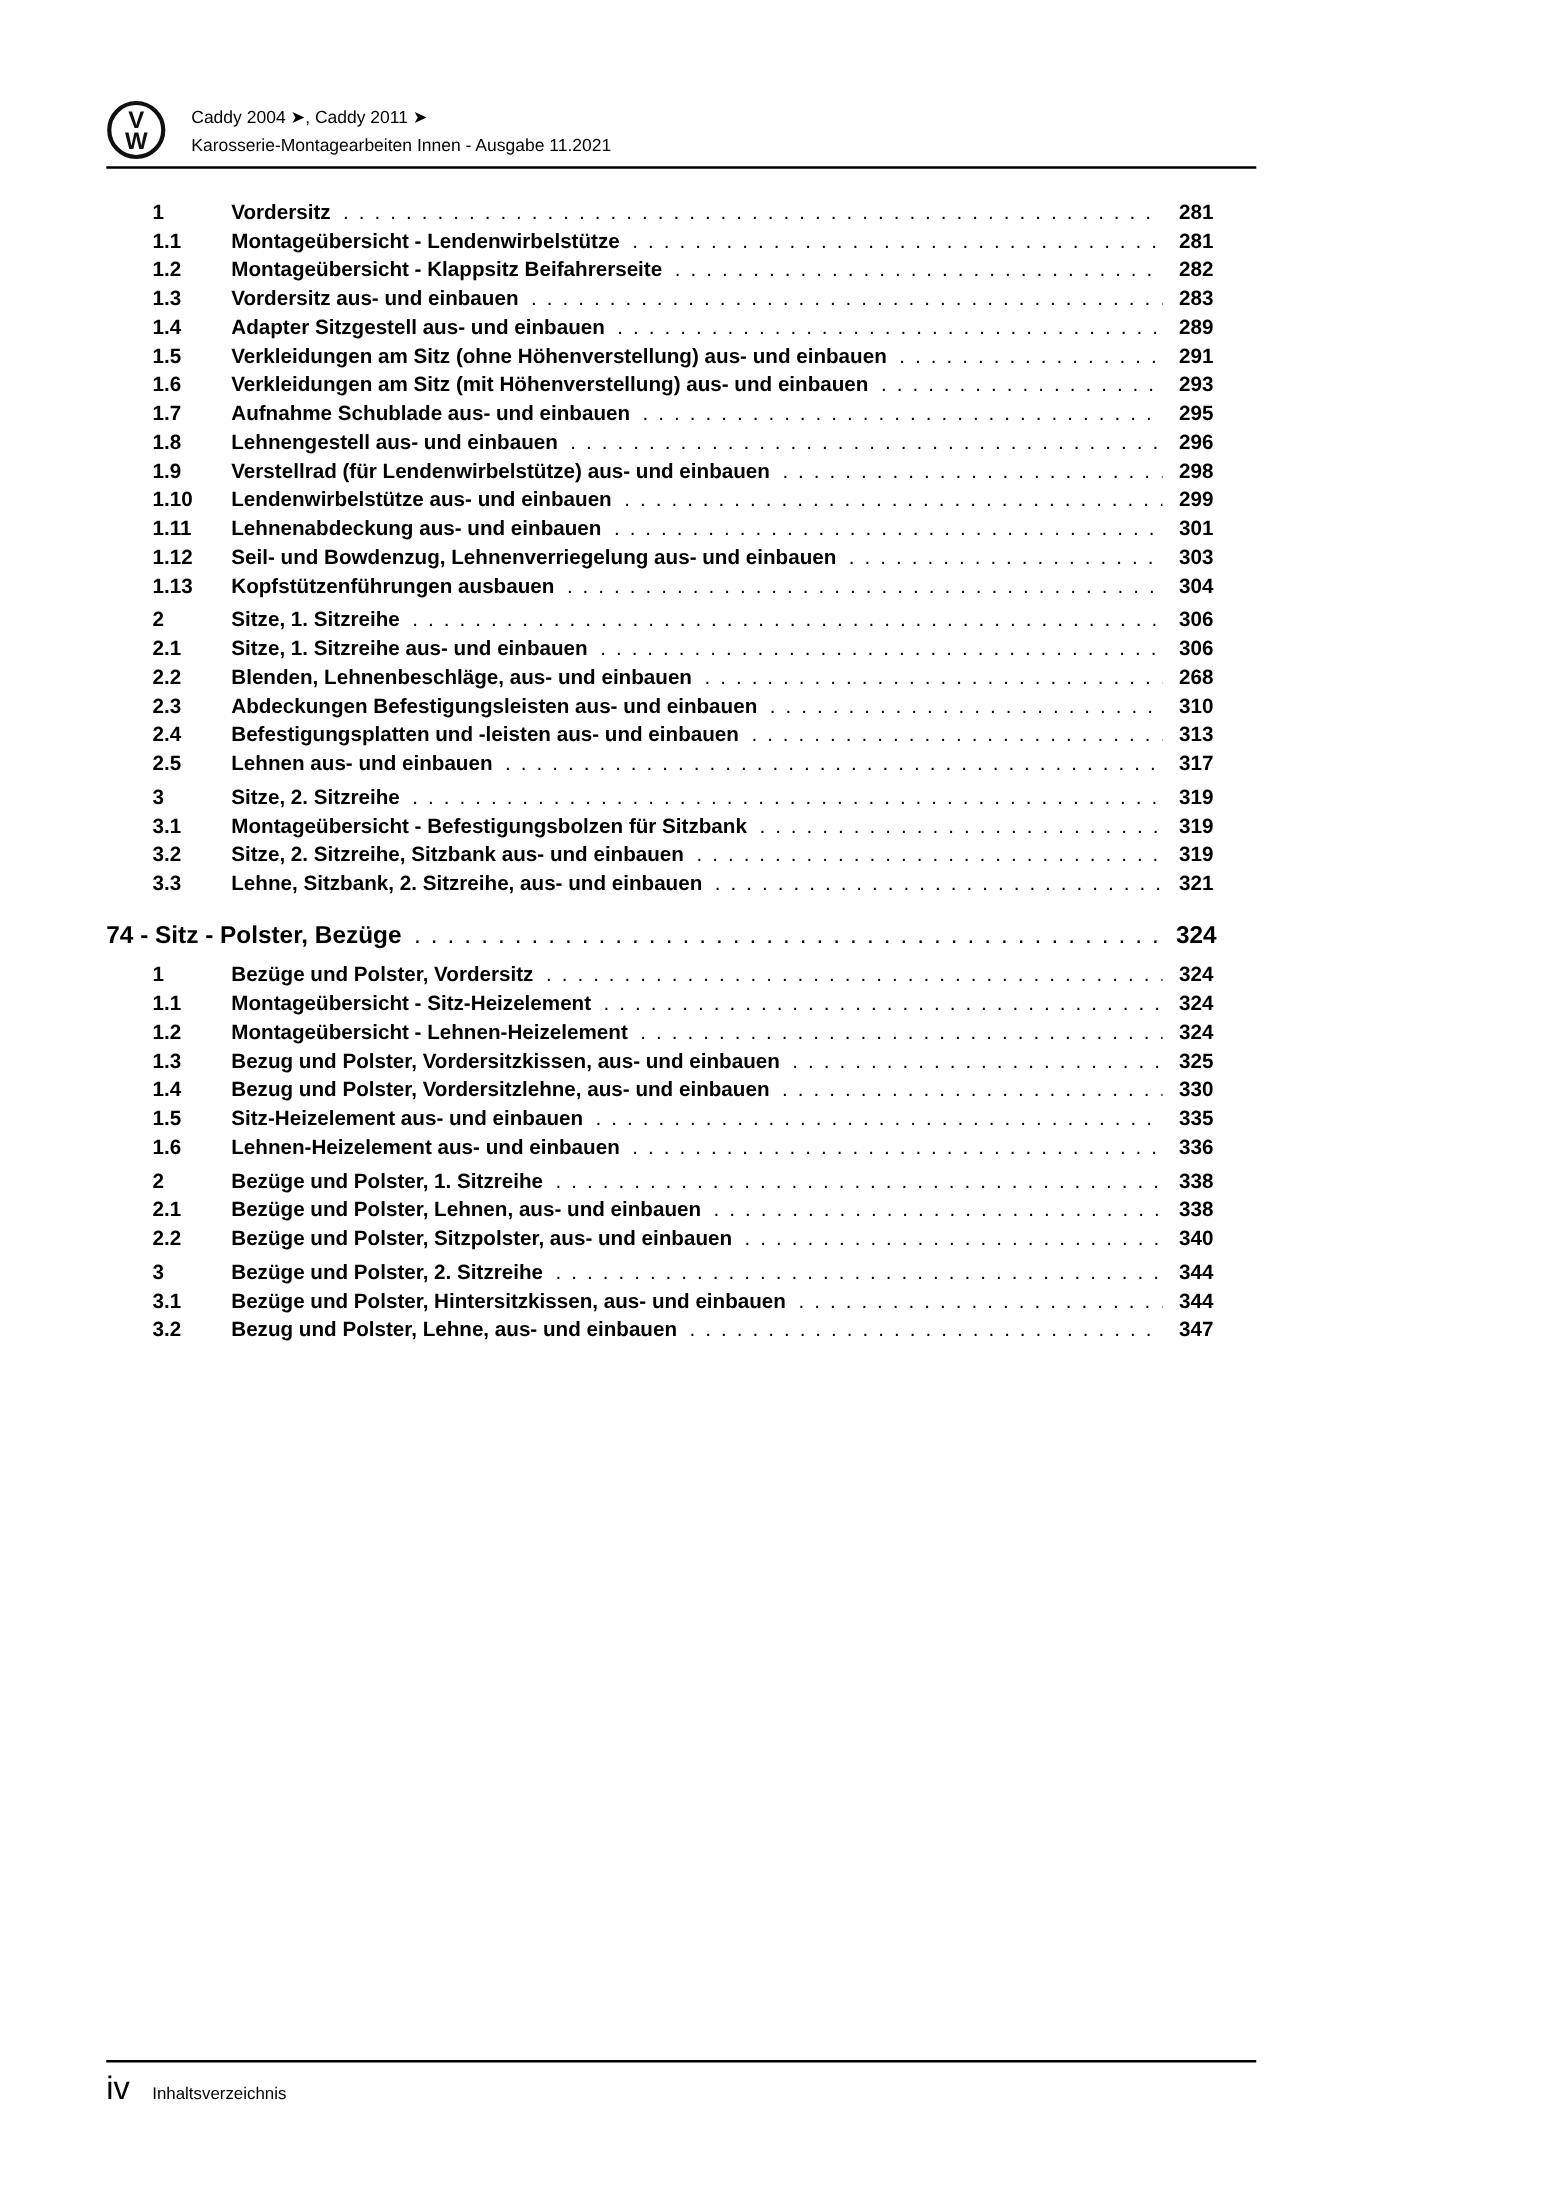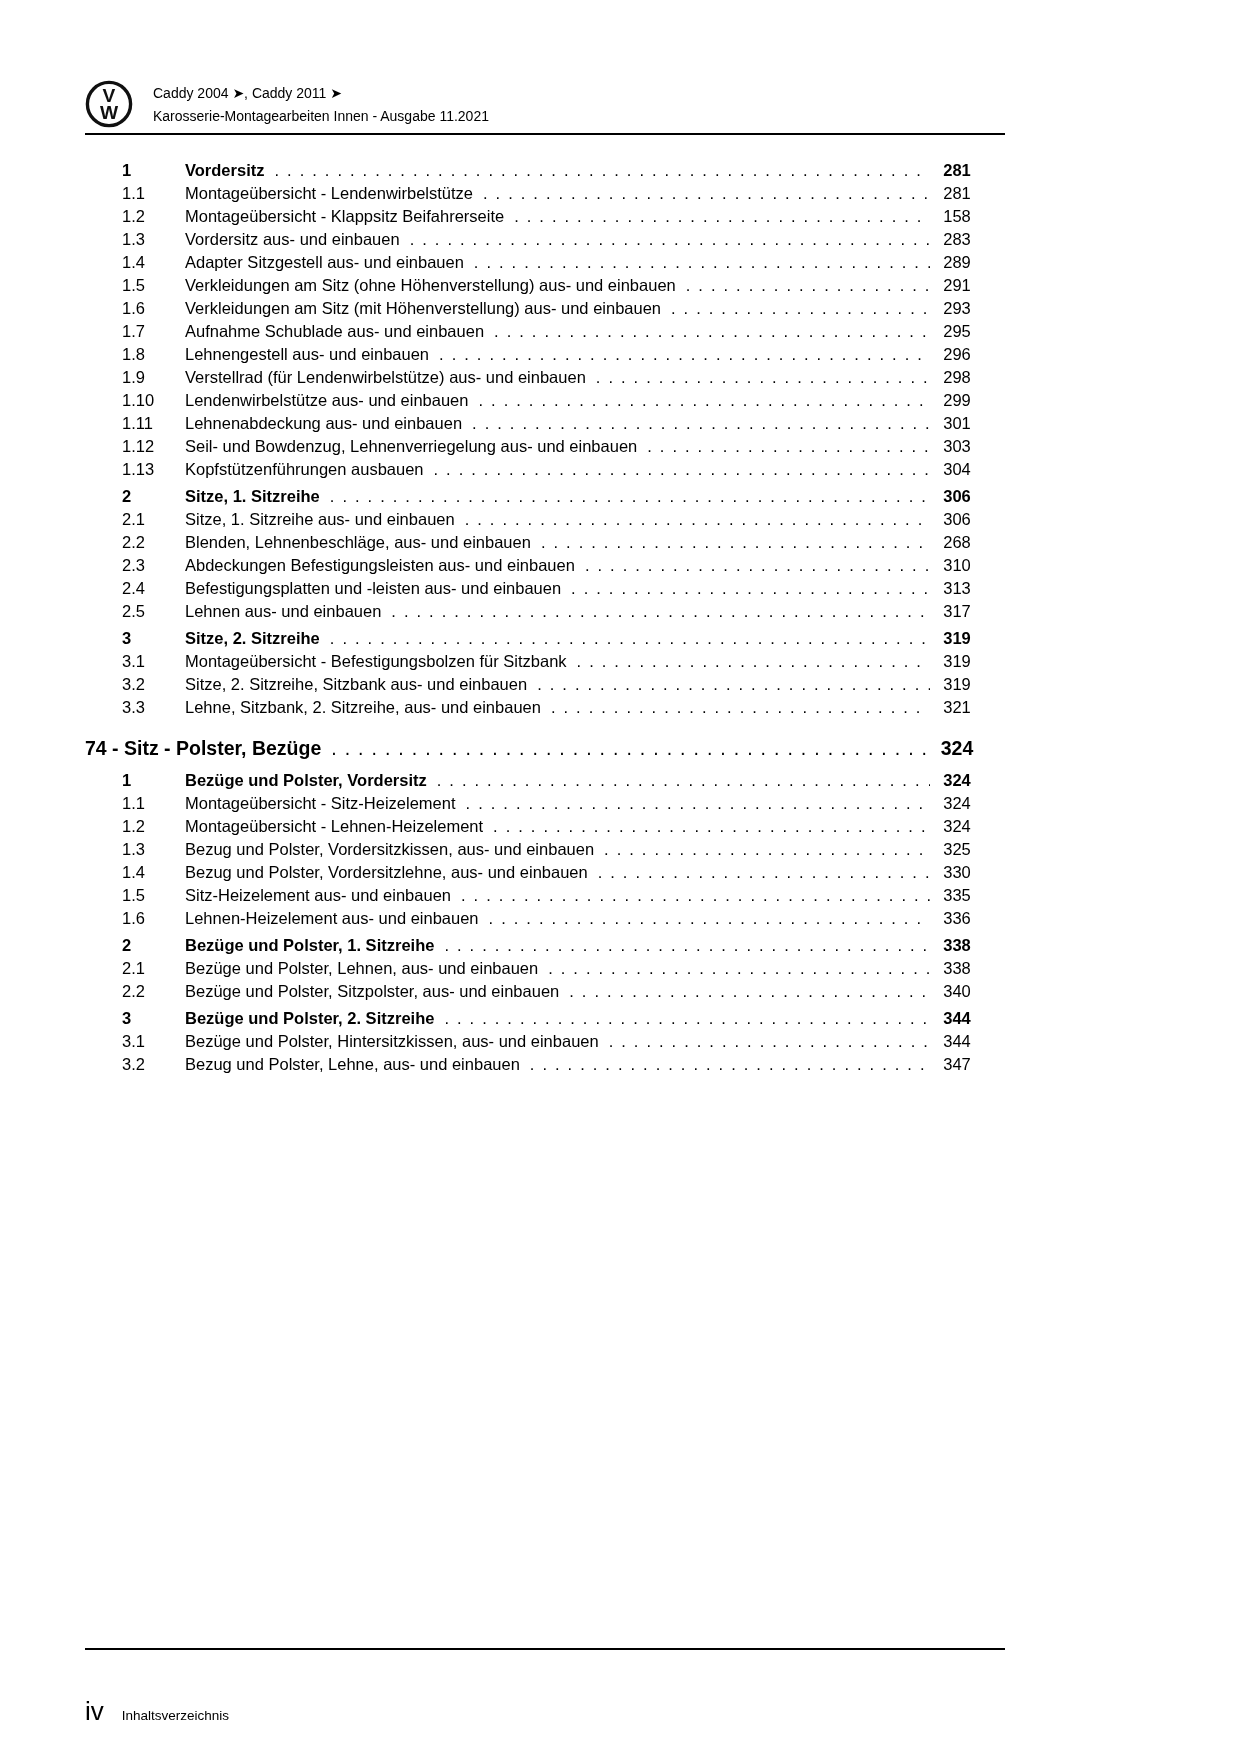--- a/index.html
+++ b/index.html
@@ -12,38 +12,38 @@
 
   
   .header { position:absolute; left:85px; top:80px; display:flex; gap:20px; align-items:flex-start; }
   .logo { width:48px; height:48px; flex:none; }
   .header-text { padding-top:2px; font-size:14px; line-height:23px; }
   .rule { position:absolute; left:85px; width:920px; height:2px; background:#000; }
   .rule.header-rule { top:133px; }
 
   
   .toc { position:absolute; left:85px; top:155px; width:920px; }
-  .toc-row { display:flex; align-items:baseline; font-size:16.5px; line-height:23px; padding-left:37px; padding-right:25px; }
+  .toc-row { display:flex; align-items:baseline; font-size:16.5px; line-height:23px; padding-left:37px; padding-right:25px;font-weight:bold; }
   .toc-row .num { flex:none; width:63px; white-space:nowrap; }
   .toc-row .title { flex:none; white-space:nowrap; }
   .toc-row .dots { flex:1; min-width:14px; overflow:hidden; white-space:nowrap; margin:0 4px 0 10px; font-weight:400; }
   .toc-row .dots::after {
     content:"........................................................................................................................";
     letter-spacing:8px;
   }
   .toc-row .pagenum { flex:none; width:46px; text-align:center; white-space:nowrap; }
   .toc-row.section { font-weight:bold; margin-top:4px; }
   .toc-row.section .dots { font-weight:400; }
   .toc-row.chapter { font-weight:bold; font-size:19.5px; line-height:26px; padding-left:0; margin-top:16px; margin-bottom:8px; }
   .toc-row.chapter .dots { font-weight:400; }
 
   
   .rule.footer-rule { top:1648px; }
   .footer { position:absolute; left:85px; top:1655px; width:920px; display:flex; align-items:baseline; gap:18px; }
-  .footer .roman { font-size:26px; line-height:30px;margin-top:41px; }
+  .footer .roman { font-size:26px; line-height:30px; }
   .footer .label { font-size:13.5px;text-align:center; }
 </style>
 </head>
 <body>
 
 <div class="page">
 
   <div class="header">
     <div class="logo">
       <svg viewBox="0 0 100 100" width="48" height="48" aria-hidden="true">
@@ -70,21 +70,21 @@
       <div class="toc-row sub">
         <span class="num">1.1</span>
         <span class="title">Montageübersicht - Lendenwirbelstütze</span>
         <span class="dots"></span>
         <span class="pagenum">281</span>
       </div>
       <div class="toc-row sub">
         <span class="num">1.2</span>
         <span class="title">Montageübersicht - Klappsitz Beifahrerseite</span>
         <span class="dots"></span>
-        <span class="pagenum">158</span>
+        <span class="pagenum">282</span>
       </div>
       <div class="toc-row sub">
         <span class="num">1.3</span>
         <span class="title">Vordersitz aus- und einbauen</span>
         <span class="dots"></span>
         <span class="pagenum">283</span>
       </div>
       <div class="toc-row sub">
         <span class="num">1.4</span>
         <span class="title">Adapter Sitzgestell aus- und einbauen</span>

